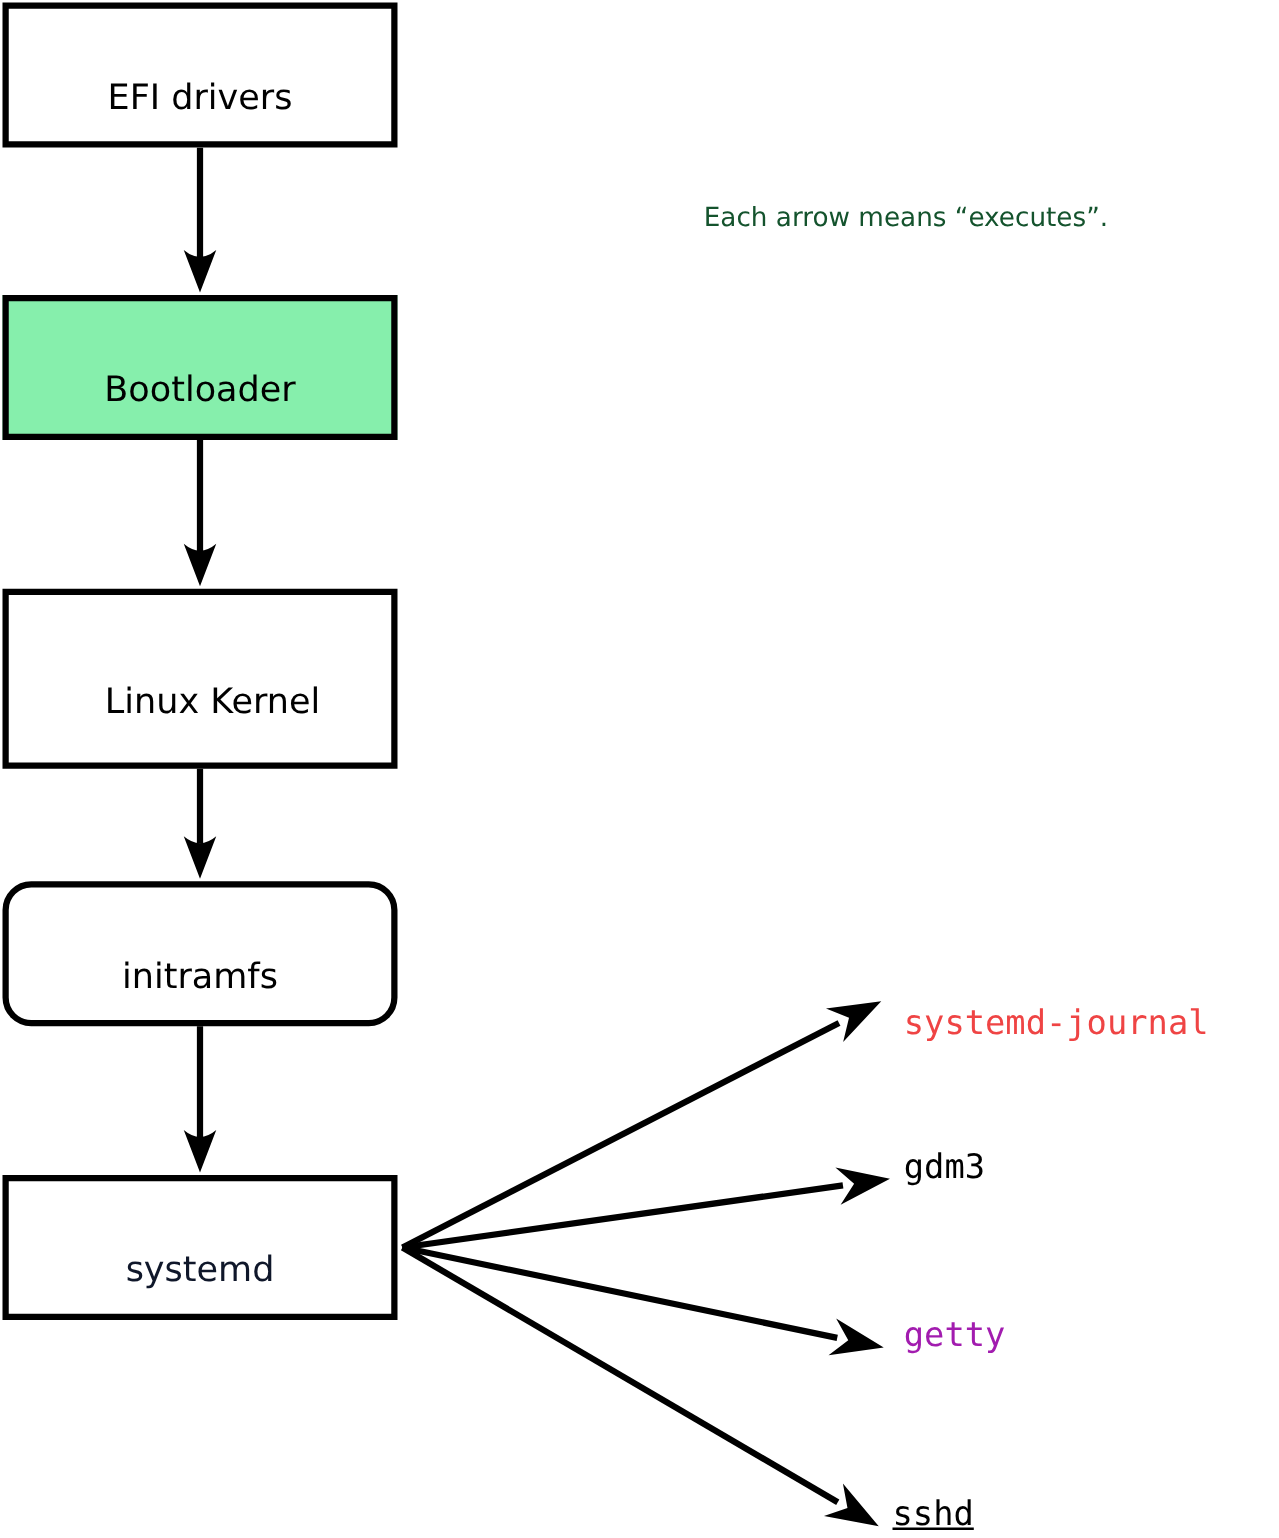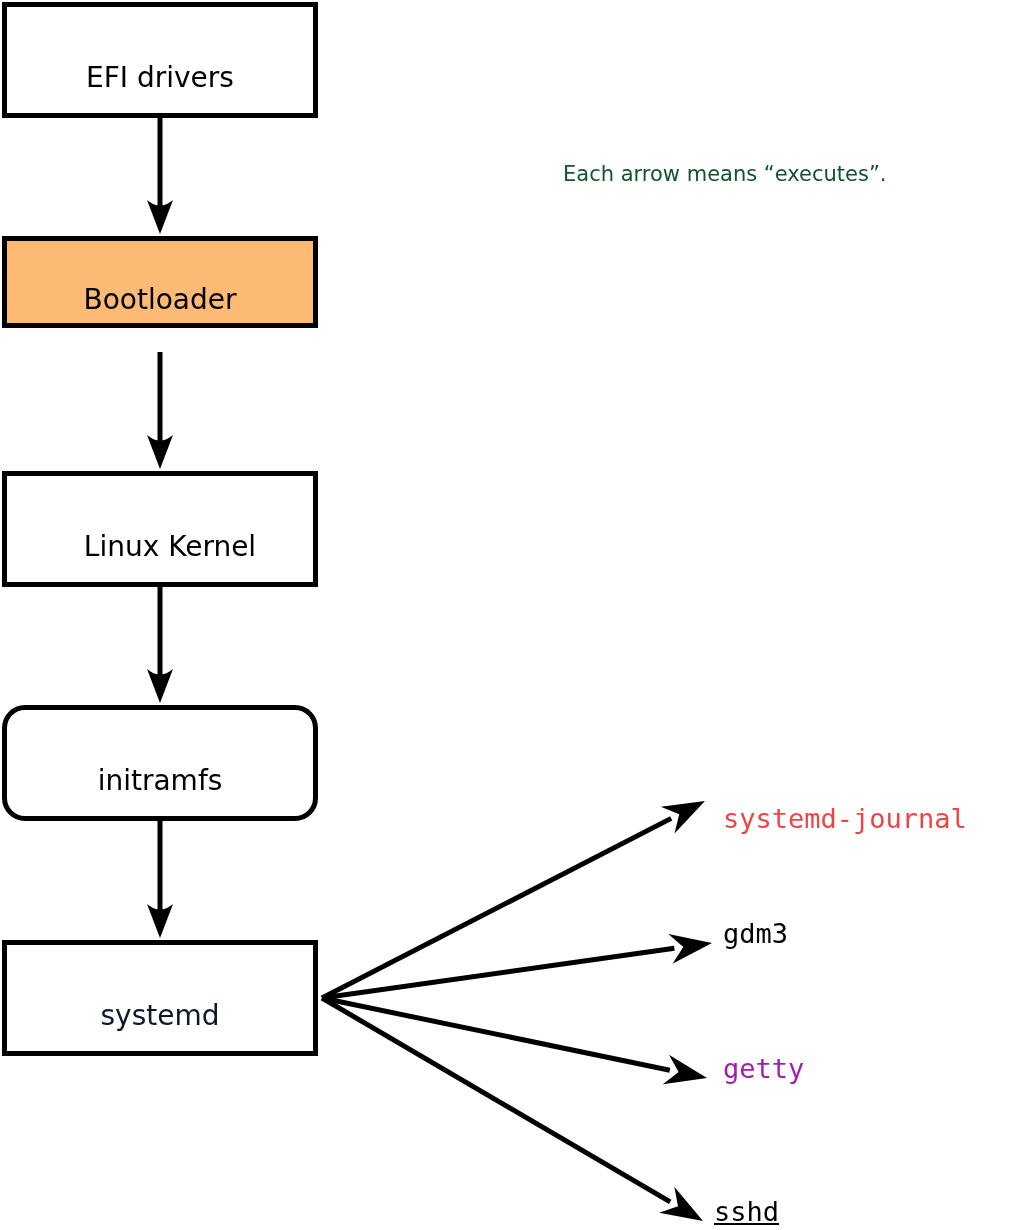--- a/index.html
+++ b/index.html
@@ -100,24 +100,24 @@
           <line x1="322" y1="998" x2="670.204534891474" y2="1201.8047540178445" stroke="#000000" stroke-width="5"></line>
           <path d="M 703 1221 L 659.1753098870942 1212.7297801415093 L 677.9718818908618 1206.3509964873024 L 674.3294514519538 1186.8386234768836 Z" fill="#000000"></path>
         </g>
       </g>
   </svg>
 
   <div id="boxes-layer">
       <div class="stage-box" style="left: 2px; top: 2px; width: 316px; height: 116px; border-color: rgb(0, 0, 0); background: rgb(255, 255, 255); border-width: 5px;">
         <span class="stage-label" style="color: rgb(0, 0, 0);">EFI drivers</span>
       </div>
-      <div class="stage-box" style="left: 2px; top: 236px; width: 316px; height: 92px; border-color: rgb(0, 0, 0); background: #fdba74; border-width: 5px; justify-content: center;">
+      <div class="stage-box" style="left: 2px; top: 236px; width: 316px; height: 116px; border-color: rgb(0, 0, 0); background: #86efac; border-width: 5px; justify-content: center;">
         <span class="stage-label" style="color: rgb(0, 0, 0);">Bootloader</span>
       </div>
-      <div class="stage-box" style="left: 2px; top: 471px; width: 316px; height: 116px; border-color: rgb(0, 0, 0); background: rgb(255, 255, 255); border-width: 5px; padding-left: 20px;">
+      <div class="stage-box" style="left: 2px; top: 471px; width: 316px; height: 144px; border-color: rgb(0, 0, 0); background: rgb(255, 255, 255); border-width: 5px; padding-left: 20px;">
         <span class="stage-label" style="color: rgb(0, 0, 0);">Linux Kernel</span>
       </div>
       <div class="stage-box" style="left: 2px; top: 705px; width: 316px; height: 116px; border-color: rgb(0, 0, 0); background: rgb(255, 255, 255); border-width: 5px; border-radius: 23px;">
         <span class="stage-label" style="color: rgb(0, 0, 0);">initramfs</span>
       </div>
       <div class="stage-box" style="left: 2px; top: 940px; width: 316px; height: 116px; border-color: rgb(0, 0, 0); background: rgb(255, 255, 255); border-width: 5px;">
         <span class="stage-label" style="color: #0f172a;">systemd</span>
       </div>
     </div>
 

